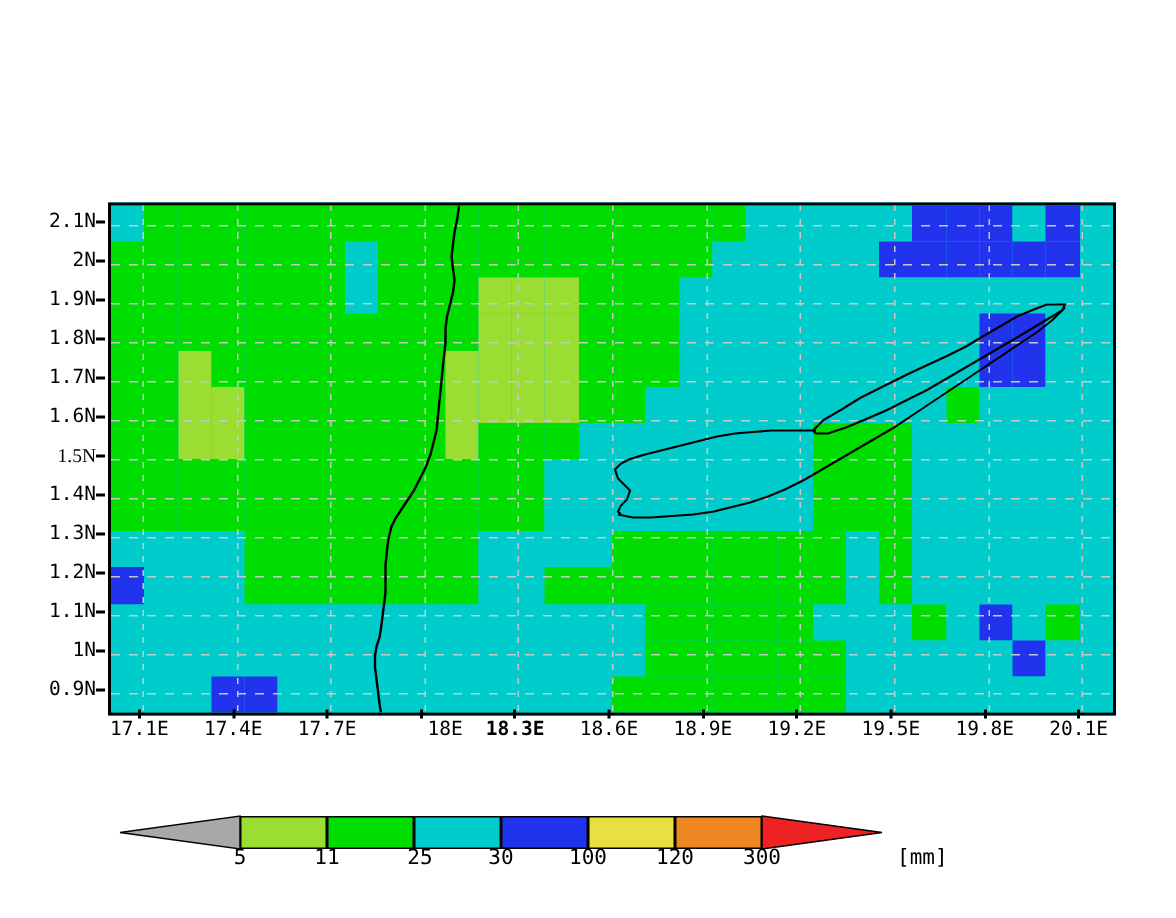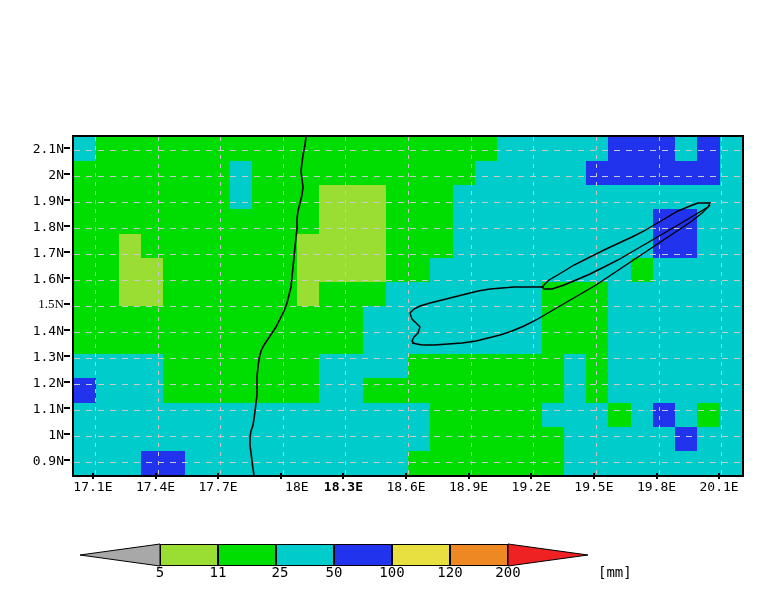--- a/index.html
+++ b/index.html
@@ -601,20 +601,20 @@
         <div class="cb-seg" style="left:0px;width:58px;background:#9ade34;"></div>
         <div class="cb-seg" style="left:58px;width:58px;background:#00dd00;"></div>
         <div class="cb-seg" style="left:116px;width:58px;background:#00cccc;"></div>
         <div class="cb-seg" style="left:174px;width:58px;background:#2233ee;"></div>
         <div class="cb-seg" style="left:232px;width:58px;background:#e8e040;"></div>
         <div class="cb-seg" style="left:290px;width:58px;background:#ee8822;"></div>
       </div>
   <div class="cb-tick-label" style="left:160px;">5</div>
       <div class="cb-tick-label" style="left:218px;">11</div>
       <div class="cb-tick-label" style="left:280px;">25</div>
-      <div class="cb-tick-label" style="left:334px;">50</div>
+      <div class="cb-tick-label" style="left:334px;">30</div>
       <div class="cb-tick-label" style="left:392px;">100</div>
       <div class="cb-tick-label" style="left:450px;">120</div>
-      <div class="cb-tick-label" style="left:508px;">200</div>
+      <div class="cb-tick-label" style="left:508px;">300</div>
       <div id="cb-units" style="left:598px;">[mm]</div>
     </div>
 
 </div>
 
 </body></html>

